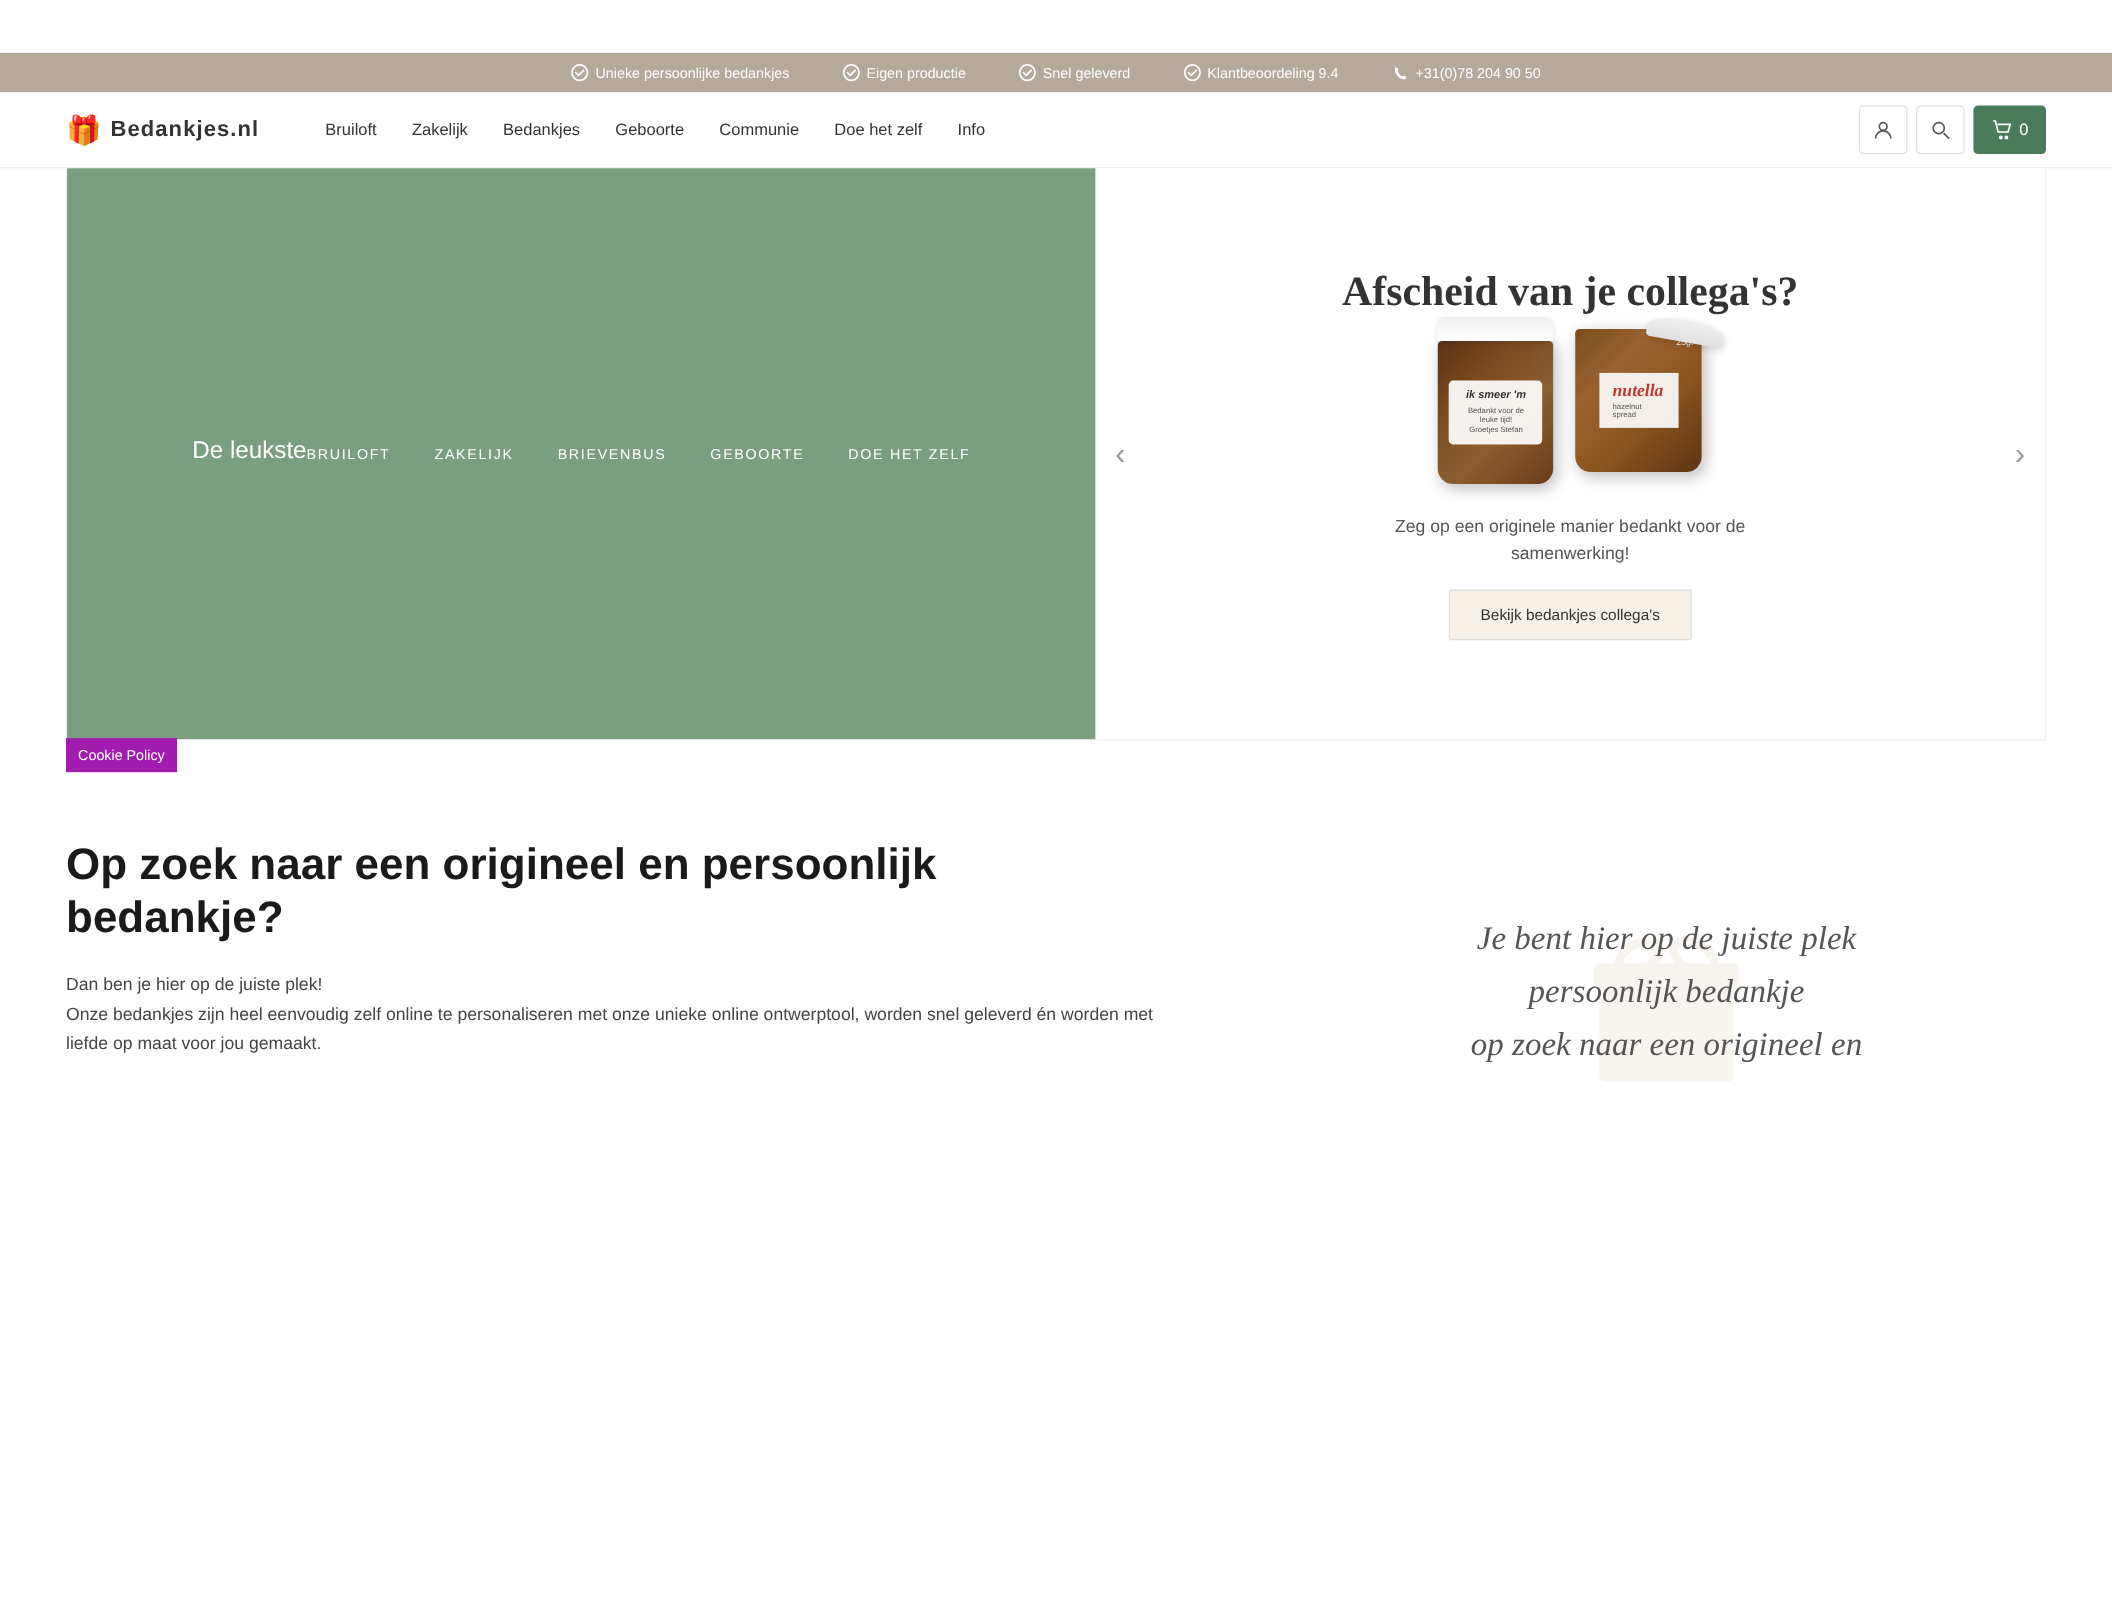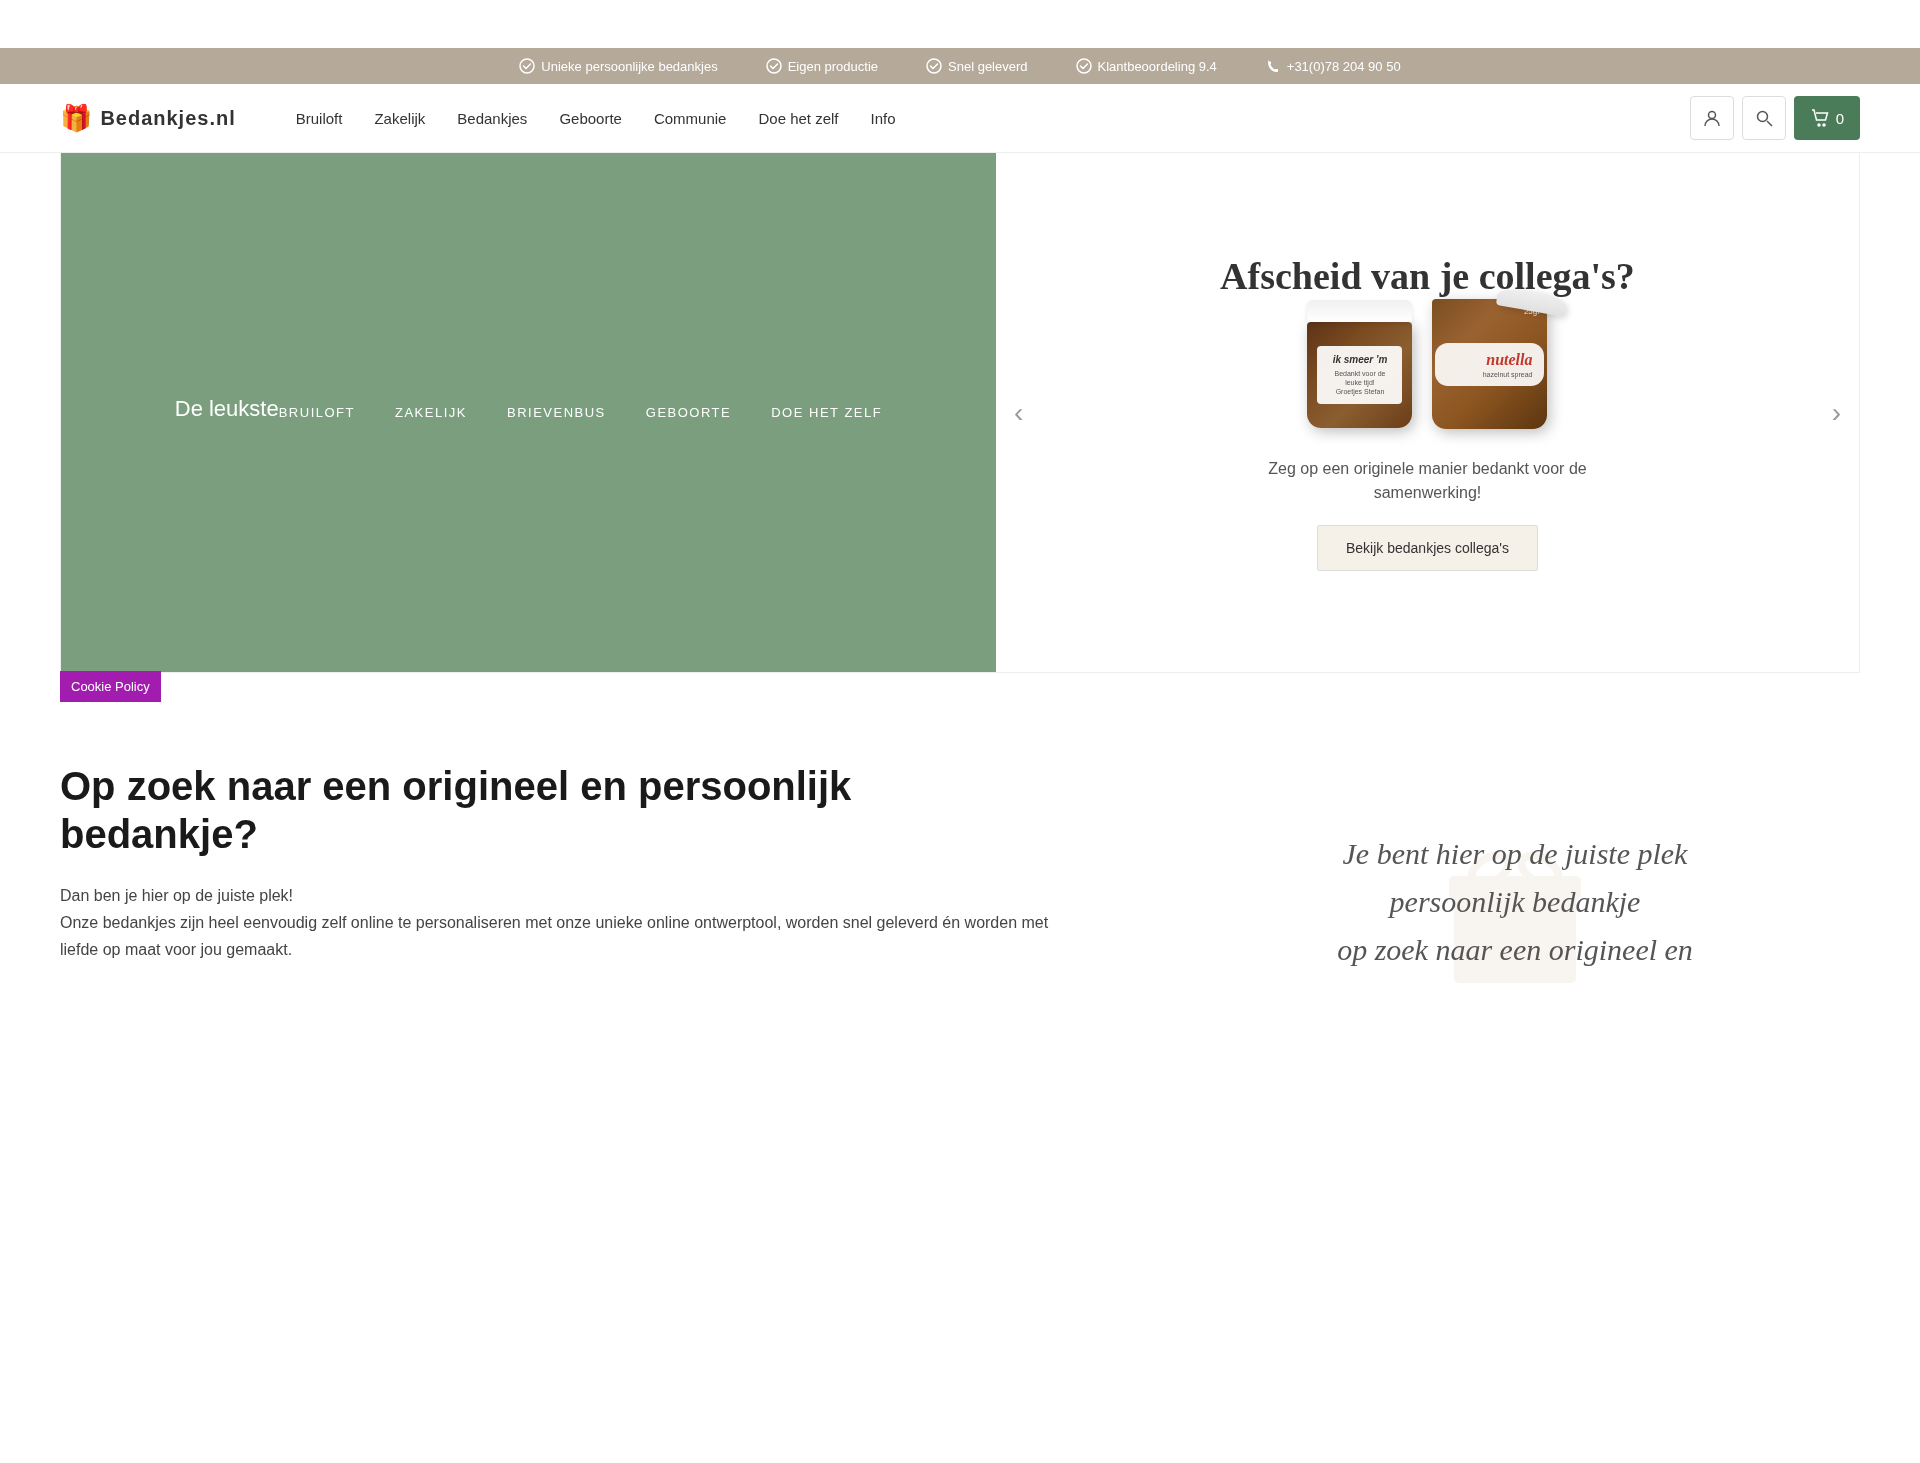--- a/index.html
+++ b/index.html
@@ -351,32 +351,32 @@
   </div>
 
   <div class="hero-right">
     <button class="carousel-arrow carousel-arrow-left">‹</button>
     <h2 class="hero-right-title">Afscheid van je collega's?</h2>
 
     <div class="product-image-container">
 
       <div style="position:relative; display:flex; flex-direction:column; align-items:center;">
         <div style="width:105px; height:22px; background:linear-gradient(to bottom,#f0f0f0,#fff); border-radius:6px 6px 2px 2px; box-shadow:0 2px 4px rgba(0,0,0,0.1); z-index:2;"></div>
-        <div style="width:105px; height:106px; background:linear-gradient(135deg,#5c3317 0%,#7a4a20 30%,#8b5e30 60%,#6b3d18 100%); border-radius:4px 4px 14px 14px; display:flex;flex-direction:column;align-items:center;justify-content:center;box-shadow:3px 4px 14px rgba(0,0,0,0.25);">
+        <div style="width:105px; height:130px; background:linear-gradient(135deg,#5c3317 0%,#7a4a20 30%,#8b5e30 60%,#6b3d18 100%); border-radius:4px 4px 14px 14px; display:flex;flex-direction:column;align-items:center;justify-content:center;box-shadow:3px 4px 14px rgba(0,0,0,0.25);">
           <div style="background:rgba(255,255,255,0.92);border-radius:4px;padding:8px 10px;width:85px;text-align:center;">
             <div style="font-size:10px;font-family:Arial,sans-serif;color:#333;font-weight:bold;font-style:italic;">ik smeer 'm</div>
             <div style="font-size:7px;font-family:Arial,sans-serif;color:#555;margin-top:4px;line-height:1.3;">Bedankt voor de leuke tijd!<br>Groetjes Stefan</div>
           </div>
         </div>
       </div>
 
       <div style="position:relative; display:flex; flex-direction:column; align-items:center;">
         <div style="width:115px; height:130px; background:linear-gradient(135deg,#7a4e20 0%,#9a6230 30%,#8b5520 60%,#5c3510 100%); border-radius:4px 4px 14px 14px; display:flex;flex-direction:column;align-items:center;justify-content:center;box-shadow:3px 4px 14px rgba(0,0,0,0.25); position:relative;">
           <div style="position:absolute;top:8px;right:8px;font-size:8px;font-family:Arial,sans-serif;color:#eee;">25g!</div>
-          <div style="background:rgba(255,255,255,0.9);border-radius:13px;padding:8px 12px;width:109px;text-align:right;">
+          <div style="background:rgba(255,255,255,0.9);border-radius:0;padding:8px 12px;width:72px;text-align:left;">
             <div style="font-size:16px;font-family:Georgia,serif;color:#c0392b;font-weight:bold;font-style:italic;">nutella</div>
             <div style="font-size:7px;font-family:Arial,sans-serif;color:#555;margin-top:2px;">hazelnut spread</div>
           </div>
         </div>
 
         <div style="position:absolute; top:-8px; right:-20px; width:70px; height:20px; background:linear-gradient(to bottom,#f0f0f0,#e0e0e0); border-radius:50% 50% 4px 4px; transform:rotate(10deg); box-shadow:2px 2px 6px rgba(0,0,0,0.15);"></div>
       </div>
     </div>
 
     <p class="hero-desc">Zeg op een originele manier bedankt voor de samenwerking!</p>

